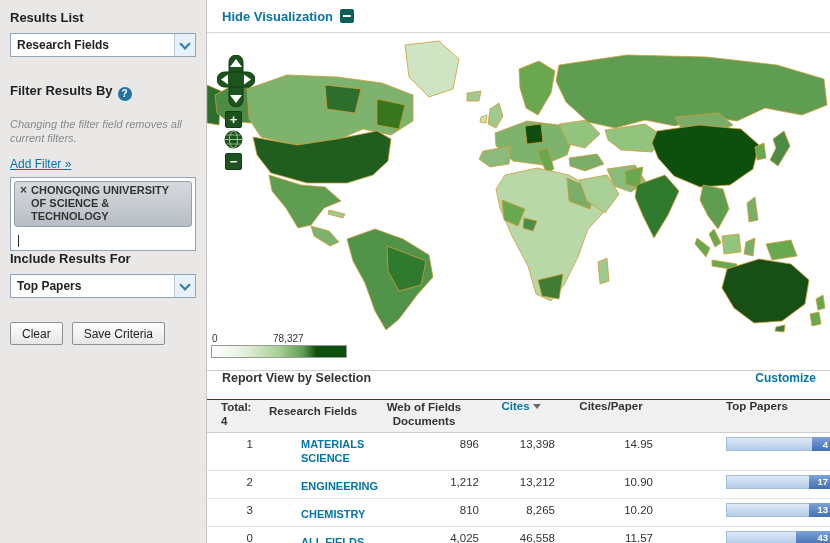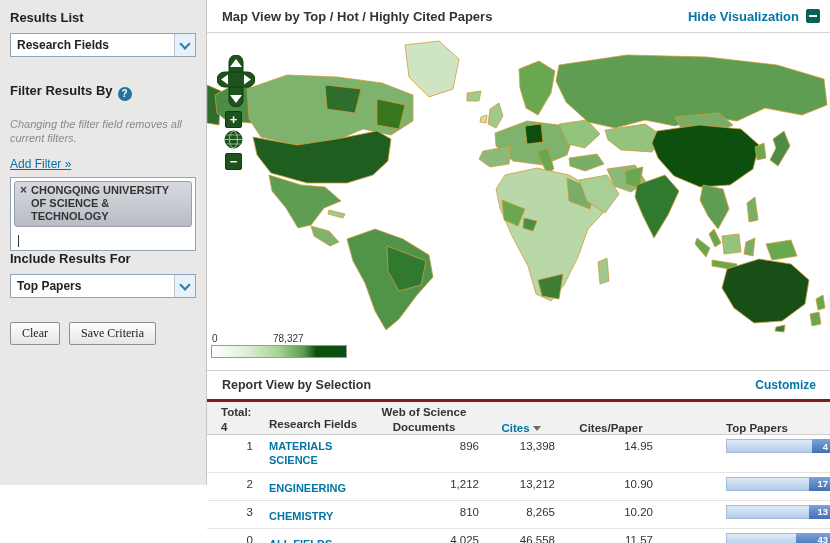--- a/index.html
+++ b/index.html
@@ -2,21 +2,21 @@
 <html><head>
 <meta charset="utf-8">
 <style>
   html,body{margin:0;padding:0;}
   body{
     width:830px;height:543px;position:relative;overflow:hidden;
     font-family:"Liberation Sans",sans-serif;background:#fff;color:#333;
   }
   
   .sidebar{
-    position:absolute;left:0;top:0;width:207px;height:485px;box-sizing:border-box;
+    position:absolute;left:0;top:0;width:207px;height:543px;box-sizing:border-box;
     background:#e9e8e6;border-right:1px solid #c6c5c3;padding:10px 10px;
   }
   .sb-heading{font-size:13px;font-weight:bold;color:#222;margin:0 0 8px;}
   .dropdown{
     display:flex;align-items:stretch;justify-content:space-between;
     width:186px;height:24px;background:#fff;border:1px solid #8fa4b8;
     box-sizing:border-box;cursor:pointer;
   }
   .dd-label{font-size:12px;font-weight:bold;color:#222;align-self:center;padding-left:6px;
     white-space:nowrap;overflow:hidden;}
@@ -35,21 +35,21 @@
   .filter-tag{position:relative;background:linear-gradient(#d6dade,#b8bdc5);
     border:1px solid #99a0aa;border-radius:3px;padding:2px 4px 3px 16px;
     font-size:11px;font-weight:bold;color:#333;line-height:1.18;cursor:pointer;}
   .tag-x{position:absolute;left:5px;top:1px;font-size:12px;color:#444;cursor:pointer;}
   .caret{width:1px;height:12px;background:#333;margin:8px 0 0 4px;}
   .section-gap1{margin-top:26px;}
   .section-gap2{}
   .btn-row{margin-top:24px;display:flex;gap:9px;}
   .btn{height:23px;background:linear-gradient(#fdfdfd,#e6e6e6);border:1px solid #8f8f8f;
     border-radius:2px;font-size:12px;color:#222;padding:0 11px;display:flex;align-items:center;
-    cursor:pointer;font-family:Liberation Serif, serif;}
+    cursor:pointer;font-family:Liberation Sans, sans-serif;}
   
   .main{position:absolute;left:207px;top:0;width:623px;height:543px;background:#fff;overflow:hidden;}
   .map-header{height:33px;border-bottom:1px solid #d6d6d6;display:flex;align-items:center;
     justify-content:space-between;padding:0 10px 0 15px;box-sizing:border-box;}
   .map-title{font-size:13px;font-weight:bold;color:#333;}
   .hide-link{display:flex;align-items:center;gap:7px;font-size:13px;font-weight:bold;
     color:#0575a5;cursor:pointer;}
   .collapse-icon{width:14px;height:14px;background:#0a5f56;border-radius:2px;
     display:flex;align-items:center;justify-content:center;}
   .collapse-icon span{display:block;width:8px;height:2px;background:#fff;}
@@ -65,43 +65,43 @@
   .globe{position:absolute;left:17px;top:97px;width:19px;height:19px;cursor:pointer;}
   .legend{position:absolute;left:4px;top:300px;width:140px;}
   .legend-labels{position:relative;height:12px;font-size:10px;color:#333;}
   .legend-min{position:absolute;left:1px;top:0;}
   .legend-max{position:absolute;left:62px;top:0;}
   .legend-bar{width:136px;height:13px;border:1px solid #9a9a9a;box-sizing:border-box;
     background:linear-gradient(90deg,#ffffff,#e2efdb 25%,#a8cf96 50%,#5f9e52 68%,
       #2d6e2d 74%,#0d4f0d 78%,#0d4f0d 100%);}
   
   .report{position:absolute;top:370px;left:0;width:623px;border-top:1px solid #cfcfcf;}
-  .report-header{height:28px;display:flex;align-items:center;justify-content:space-between;
+  .report-header{height:28px;display:flex;justify-content:space-between;
     padding:0 14px 0 15px;box-sizing:border-box;}
   .report-title{font-size:12.5px;font-weight:bold;color:#333;}
   .customize{font-size:12px;font-weight:bold;color:#0575a5;cursor:pointer;}
   .tr{display:flex;align-items:flex-start;border-bottom:1px solid #e4e4e4;min-height:23px;}
-  .thead{background:#f1f1f1;border-top:3px solid #7f1d1d;border-bottom:1px solid #cfcfcf;
-    align-items:flex-end;height:32px;font-weight:bold;font-size:11.5px;min-height:32px;}
+  .thead{background:#f1f1f1;border-top:1px solid #7f1d1d;border-bottom:1px solid #cfcfcf;
+    align-items:flex-start;height:32px;font-weight:bold;font-size:11.5px;min-height:32px;}
   .c-rank{width:58px;text-align:right;padding:5px 12px 0 0;box-sizing:border-box;font-size:11.5px;}
   .c-field{width:100px;padding:5px 0 4px 4px;box-sizing:border-box;}
   .c-docs{width:118px;text-align:right;padding:5px 4px 0 0;box-sizing:border-box;font-size:11.5px;}
   .c-cites{width:76px;text-align:right;padding:5px 4px 0 0;box-sizing:border-box;font-size:11.5px;}
   .c-cpp{width:104px;text-align:right;padding:5px 10px 0 0;box-sizing:border-box;font-size:11.5px;}
   .c-top{flex:1;padding:4px 0 4px 63px;box-sizing:border-box;}
   .thead .c-rank{text-align:left;padding:0 0 0 14px;line-height:1.25;}
   .thead .c-docs{text-align:center;padding:0;line-height:1.25;}
   .thead .c-cites{text-align:center;padding:0;color:#0575a5;cursor:pointer;}
   .thead .c-cpp{text-align:center;padding:0;}
   .thead .c-top{padding:0 0 0 63px;}
   .sort-arrow{display:inline-block;width:0;height:0;border-left:4px solid transparent;
     border-right:4px solid transparent;border-top:5px solid #6b6b6b;margin-left:3px;
     vertical-align:1px;}
   .field-link{color:#0575a5;font-weight:bold;font-size:11px;text-decoration:none;
-    line-height:1.25;display:inline-block;cursor:pointer;}
+    line-height:1.25;display:inline-block;cursor:pointer;margin-left:32px;}
   .bar{display:flex;height:14px;width:104px;}
   .bar-track{flex:1;background:linear-gradient(#dfeaf8,#b3cbe8);
     border:1px solid #a3bcd9;border-right:none;box-sizing:border-box;}
   .bar-fill{background:linear-gradient(#7da3d8,#4270b4);color:#fff;font-size:9.5px;
     font-weight:bold;display:flex;align-items:center;justify-content:flex-end;
     padding-right:2px;box-sizing:border-box;flex-shrink:0;}
 </style>
 </head>
 <body>
 
@@ -142,21 +142,20 @@
 
   <div class="btn-row">
     <button class="btn">Clear</button>
     <button class="btn">Save Criteria</button>
   </div>
 </div>
 
 <div class="main">
 
   <div class="map-header">
-    <span class="map-title">Map View by Top / Hot / Highly Cited Papers</span>
     <span class="hide-link">
       <span>Hide Visualization</span>
       <span class="collapse-icon">
           <span></span>
         </span>
     </span>
   </div>
 
   <div class="map-area">
     <svg class="worldmap" width="623" height="300" viewBox="0 0 623 300">
@@ -257,21 +256,21 @@
       <span class="customize">Customize</span>
     </div>
 
     <div class="tr thead">
       <div class="c-rank">
         <span>Total:</span><br>
         <span>4</span>
       </div>
       <div class="c-field">Research Fields</div>
       <div class="c-docs">
-        <span>Web of Science</span><br>
+        <span>Web of Fields</span><br>
         <span>Documents</span>
       </div>
       <div class="c-cites">
         <span>Cites</span><span class="sort-arrow"></span>
       </div>
       <div class="c-cpp">Cites/Paper</div>
       <div class="c-top">Top Papers</div>
     </div>
 
     <div class="tr">

